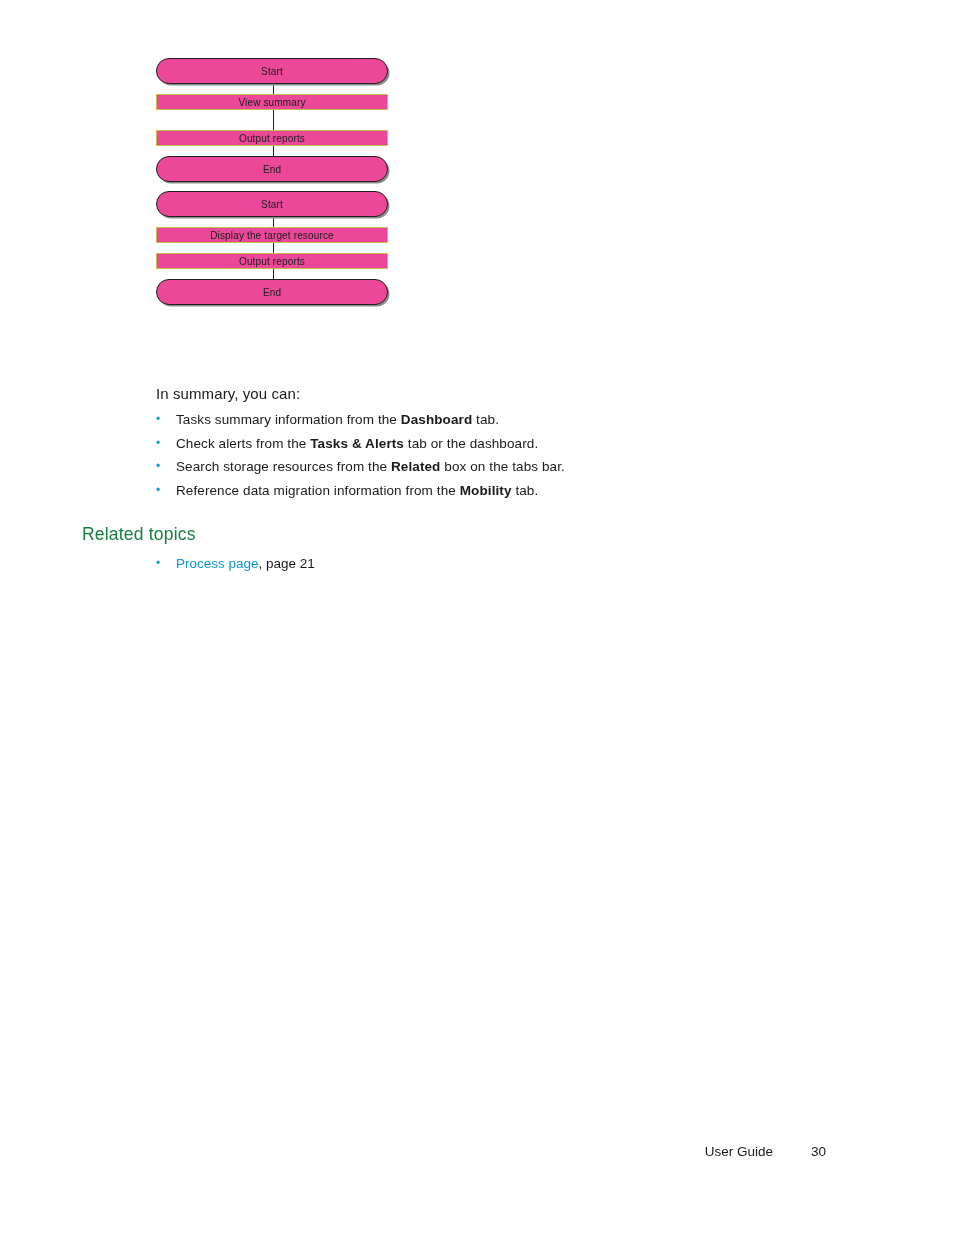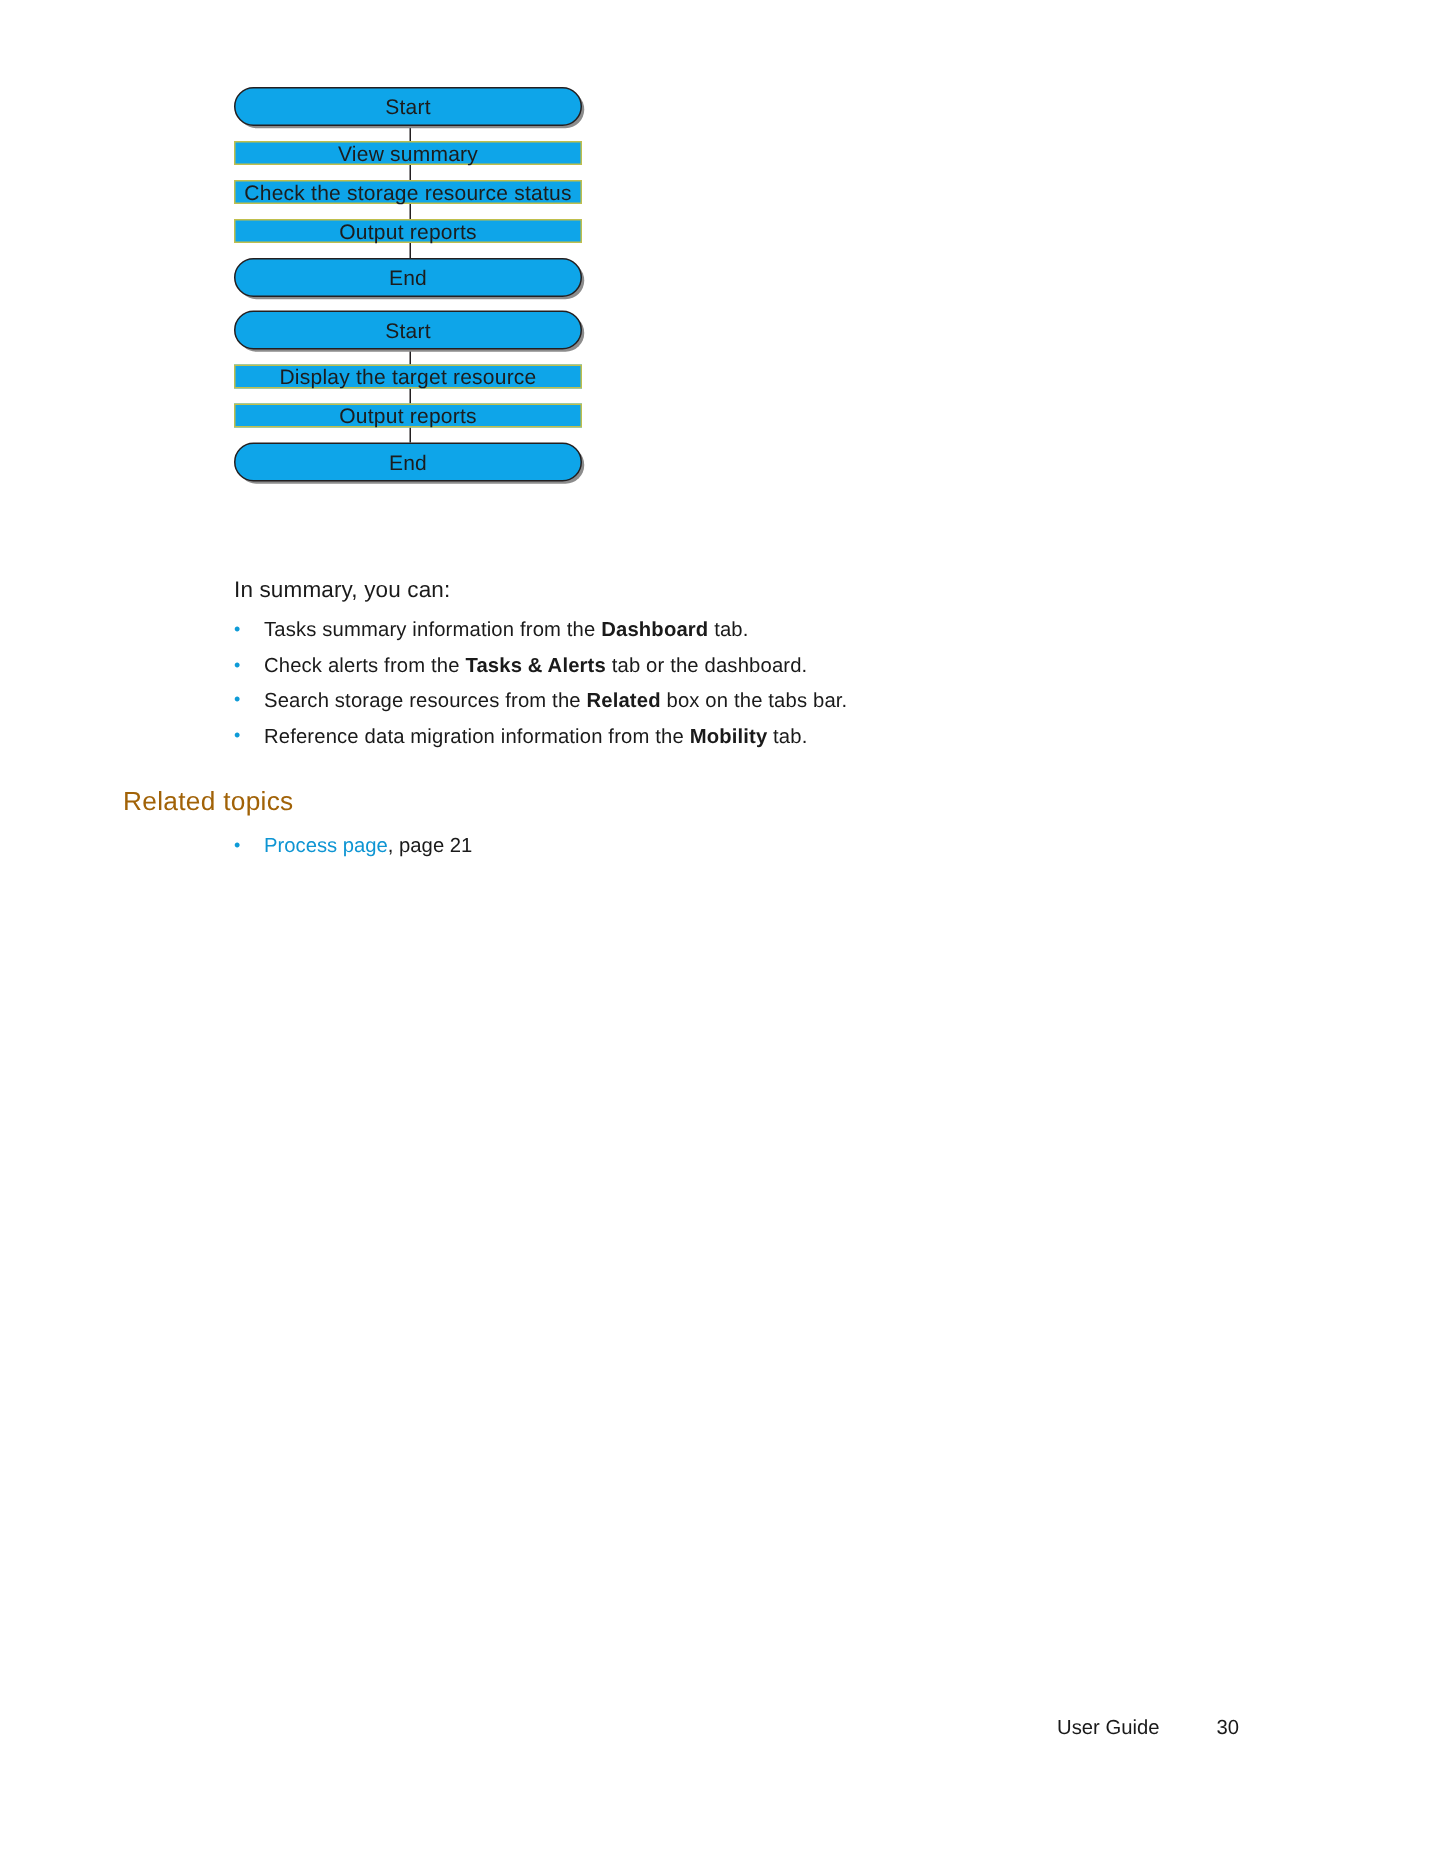--- a/index.html
+++ b/index.html
@@ -27,24 +27,24 @@
     left: 156px;
     top: 58px;
     width: 234px;
   }
   .flow-group { position: relative; }
 
   .node {
     position: relative;
     width: 232px;
     box-sizing: border-box;
-    background: #0ea5e9;
+    background: #ec4899;
     text-align: center;
     font-family: "Liberation Sans", sans-serif;
-    font-size: 14px;
+    font-size: 10px;
     color: #1c1c1c;
     letter-spacing: .15px;
     display: flex;
     align-items: center;
     justify-content: center;
   }
   .node.terminal {
     height: 26px;
     border: 1.1px solid #231f20;
     border-radius: 14px;
@@ -98,21 +98,21 @@
   }
   .bullet-text b { font-weight: bold; }
 
   
   .related-heading {
     position: absolute;
     left: 82px;
     top: 524px;
     font-family: "Liberation Sans", sans-serif;
     font-size: 17.5px;
-    color: #a16207;
+    color: #15803d;
     letter-spacing: .2px;
   }
   .related-list {
     position: absolute;
     left: 156px;
     top: 556px;
     width: 520px;
   }
   .related-row {
     display: flex;
@@ -154,23 +154,20 @@
   <div class="flow-wrap">
     <div class="flow-group" id="flow-0">
         <div class="node terminal">
           <span>Start</span>
         </div>
         <div class="connector"></div>
         <div class="node process">
           <span>View summary</span>
         </div>
         <div class="connector"></div>
-        <div class="node process">
-          <span>Check the storage resource status</span>
-        </div>
         <div class="connector"></div>
         <div class="node process">
           <span>Output reports</span>
         </div>
         <div class="connector"></div>
         <div class="node terminal">
           <span>End</span>
         </div>
       </div>
     <div class="gap-between-flows"></div>

